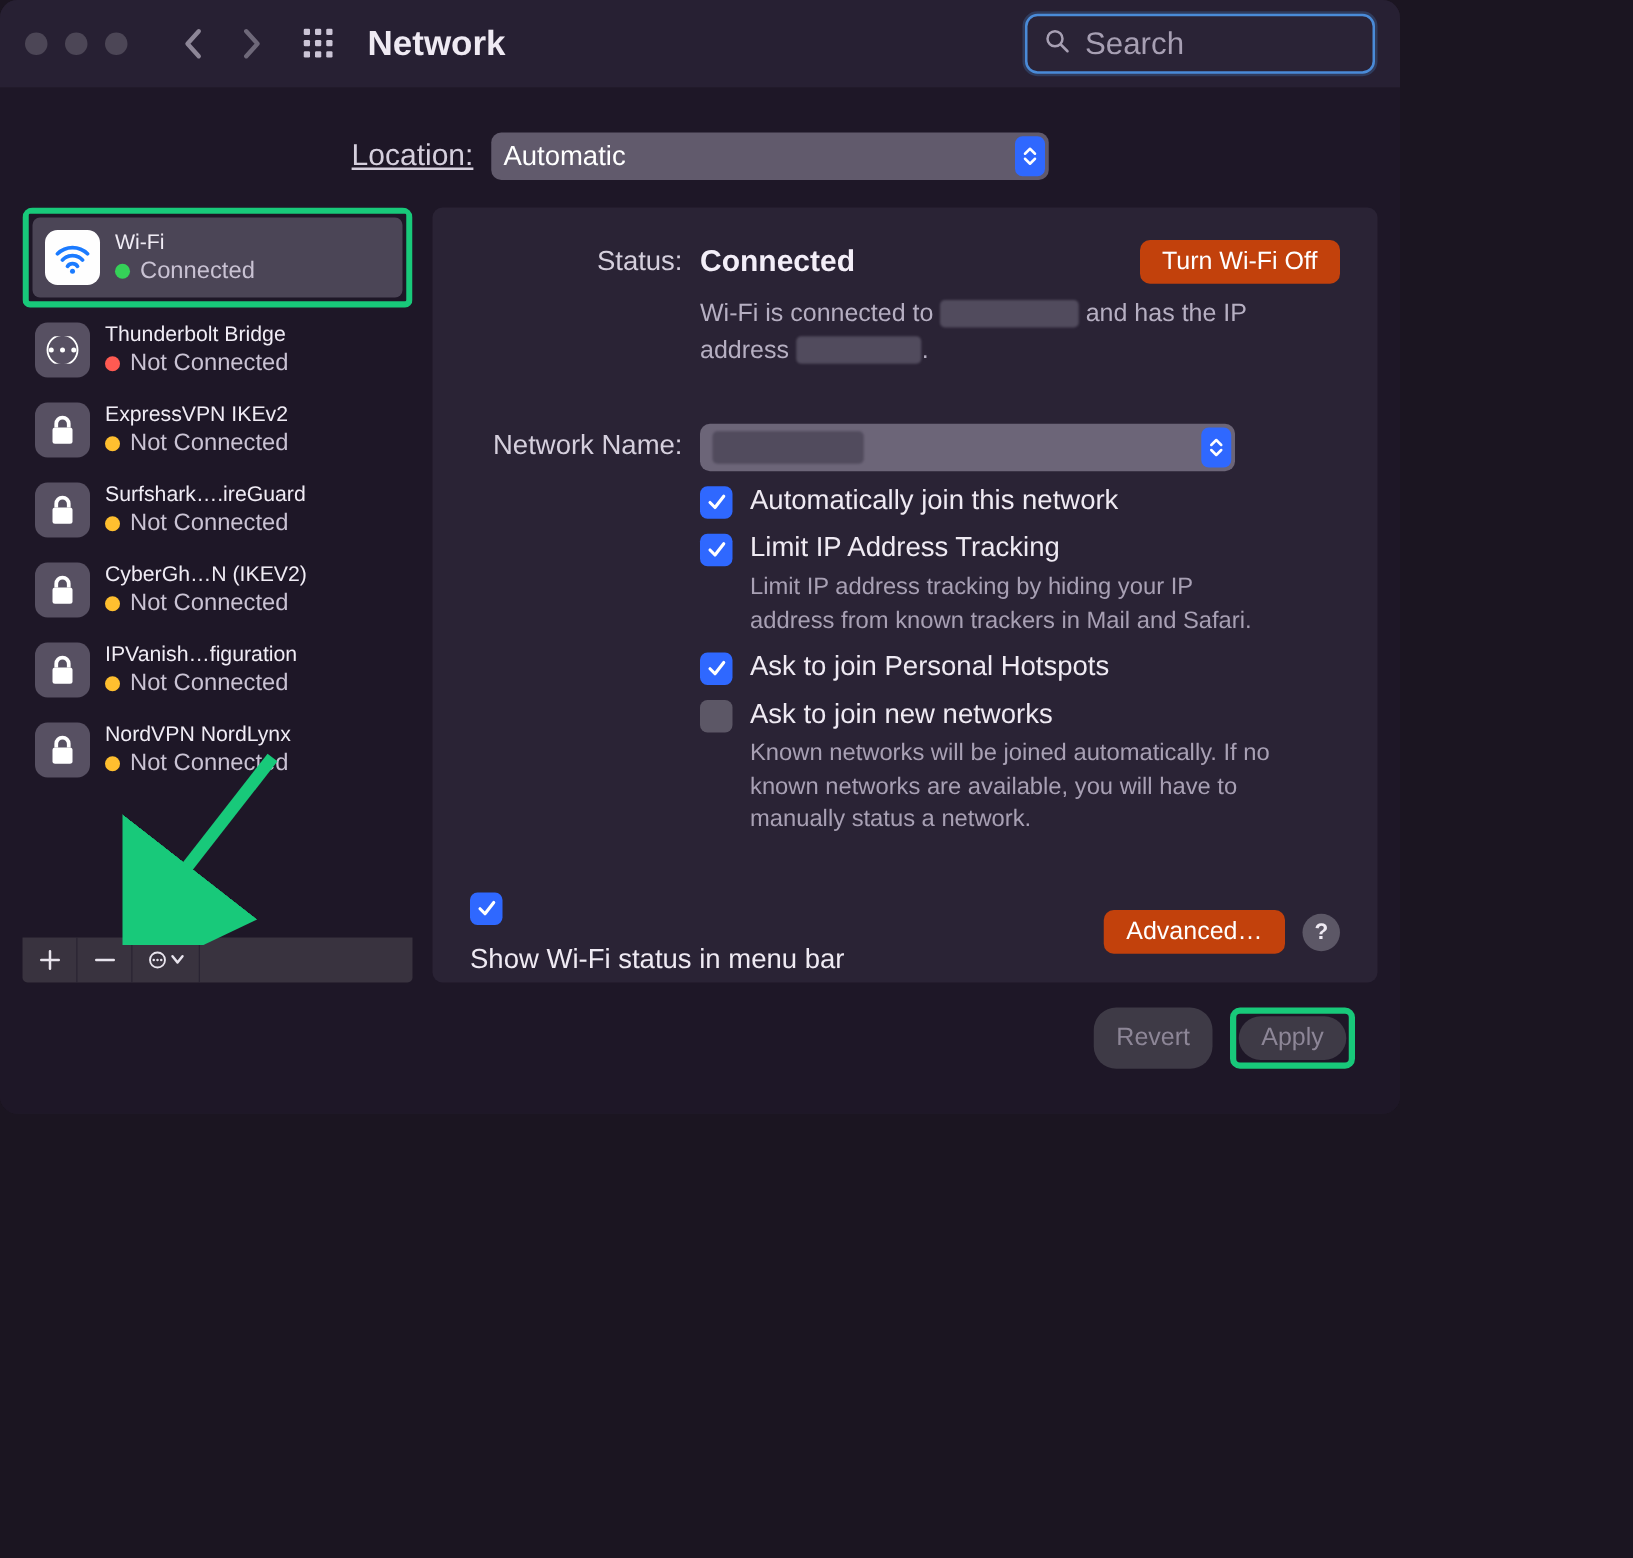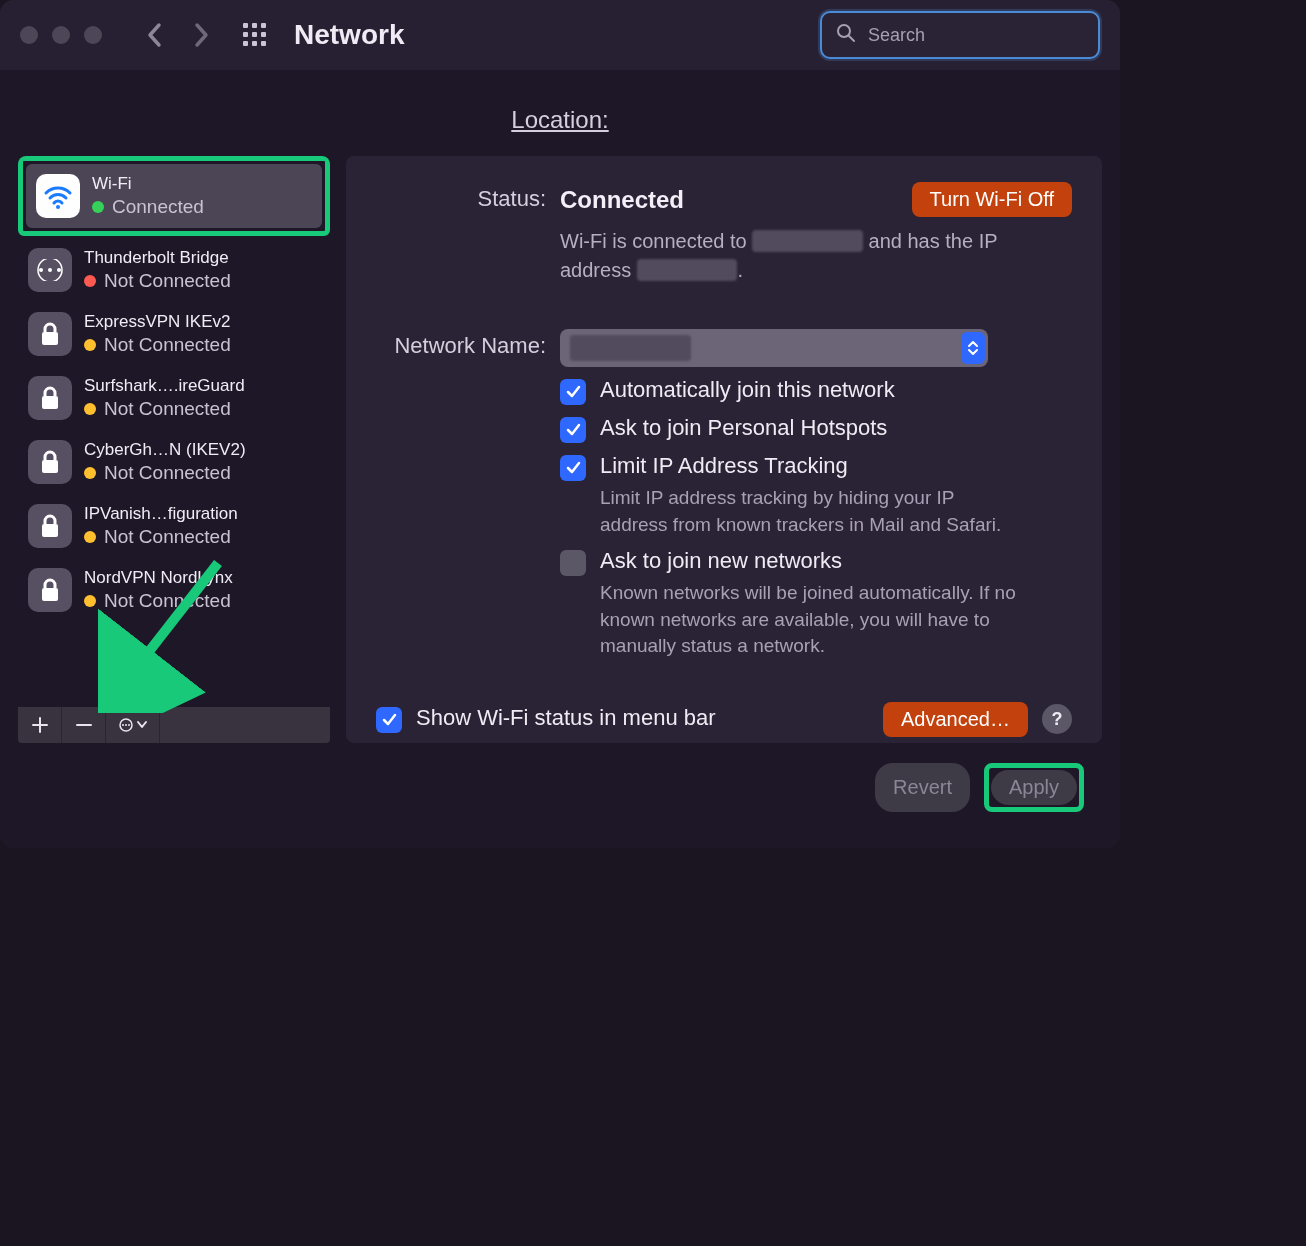--- a/index.html
+++ b/index.html
@@ -7,21 +7,21 @@
   .window { width: 1120px; margin: 0 0; background: #231c2b; border-radius: 14px; overflow: hidden; }
   .titlebar { display: flex; align-items: center; height: 70px; padding: 0 20px; gap: 16px; background: #272033; }
   .traffic { display: flex; gap: 14px; padding-right: 10px; }
   .tdot { width: 18px; height: 18px; border-radius: 50%; background: #4c4656; }
   .navbtns { display: flex; gap: 20px; margin-left: 14px; }
   .chev { width: 26px; height: 26px; display:flex; align-items:center; justify-content:center; color:#8d8697; }
   .gridicon { margin-left: 12px; display:flex; align-items:center; color:#d5cfdd; }
   .title { font-size: 28px; font-weight: 600; margin-left: 10px; color:#efeaf3; }
   .searchwrap { margin-left: auto; }
   .search { width: 280px; height: 48px; border-radius: 10px; background: #2a2336; border: 2px solid #4a8bd8; display:flex; align-items:center; padding: 0 14px; gap: 12px; box-shadow: 0 0 0 2px rgba(74,139,216,0.25); }
-  .search input { flex:1; background: transparent; border:none; outline:none; color:#0ea5e9; font-size:18px; }
+  .search input { flex:1; background: transparent; border:none; outline:none; color:#0ea5e9; font-size:25px; }
   .search input::placeholder { color: #a79fb3; }
 
   .body { padding: 20px 18px 14px 18px; background: #1e1727; }
   .locrow { display:flex; align-items:center; justify-content:center; gap: 14px; padding: 16px 0 22px 0; }
   .loclabel { font-size: 24px; color: #d5cfdd; text-decoration: underline; }
   .select { position: relative; display:flex; align-items:center; height: 38px; background: #615a6c; border-radius: 8px; padding: 0 10px; color: #fff; font-size: 22px; }
   .select.loc { width: 446px; }
   .select.net { width: 428px; background:#6c6578; }
   .stepper { position:absolute; right:3px; top:3px; bottom:3px; width:24px; border-radius:6px; background:#2f68ff; display:flex; flex-direction:column; align-items:center; justify-content:center; }
   .stepper svg { display:block; }
@@ -121,20 +121,31 @@
         </span>
         <input type="text" placeholder="Search" style="">
       </div>
     </div>
   </div>
 
   <div class="body">
 
     <div class="locrow">
       <span class="loclabel">Location:</span>
+      <div class="select loc">
+        <span>Automatic</span>
+        <div class="stepper">
+          <svg width="12" height="8">
+              <path d="M2 6 L6 2 L10 6" stroke="#fff" stroke-width="2" fill="none" stroke-linecap="round" stroke-linejoin="round"></path>
+            </svg>
+          <svg width="12" height="8">
+              <path d="M2 2 L6 6 L10 2" stroke="#fff" stroke-width="2" fill="none" stroke-linecap="round" stroke-linejoin="round"></path>
+            </svg>
+        </div>
+      </div>
     </div>
 
     <div class="columns">
 
       <div class="sidebar" style="position:relative;">
         <div class="svlist">
 
           <div class="highlightbox">
             <div class="svitem selected">
               <div class="iconbox wifi">
@@ -328,48 +339,48 @@
                 </div>
             </div>
 
             <div class="chkrow">
               <div class="chk on">
                   <svg width="16" height="16" viewBox="0 0 16 16">
                     <path d="M3 8 L7 12 L14 3" stroke="#fff" stroke-width="2.5" fill="none" stroke-linecap="round" stroke-linejoin="round"></path>
                   </svg>
                 </div>
               <div>
-                  <div class="chklabel">Ask to join Personal Hotspots</div>
-                </div>
+                <div class="chklabel">Limit IP Address Tracking</div>
+                <div class="chkdesc">Limit IP address tracking by hiding your IP address from known trackers in Mail and Safari.</div>
+              </div>
             </div>
 
             <div class="chkrow">
               <div class="chk on">
                   <svg width="16" height="16" viewBox="0 0 16 16">
                     <path d="M3 8 L7 12 L14 3" stroke="#fff" stroke-width="2.5" fill="none" stroke-linecap="round" stroke-linejoin="round"></path>
                   </svg>
                 </div>
               <div>
-                <div class="chklabel">Limit IP Address Tracking</div>
-                <div class="chkdesc">Limit IP address tracking by hiding your IP address from known trackers in Mail and Safari.</div>
-              </div>
+                  <div class="chklabel">Ask to join Personal Hotspots</div>
+                </div>
             </div>
 
             <div class="chkrow">
               <div class="chk"></div>
               <div>
                 <div class="chklabel">Ask to join new networks</div>
                 <div class="chkdesc">Known networks will be joined automatically. If no known networks are available, you will have to manually status a network.</div>
               </div>
             </div>
           </div>
         </div>
 
         <div class="bottombar">
-          <div class="chkrow" style="margin:0;">
+          <div class="chkrow" style="margin:0;flex-direction:column;">
             <div class="chk on">
                 <svg width="16" height="16" viewBox="0 0 16 16">
                   <path d="M3 8 L7 12 L14 3" stroke="#fff" stroke-width="2.5" fill="none" stroke-linecap="round" stroke-linejoin="round"></path>
                 </svg>
               </div>
             <div class="chklabel">Show Wi-Fi status in menu bar</div>
           </div>
           <button class="btn" style="margin-left:auto;">Advanced…</button>
           <div class="qbtn">?</div>
         </div>

